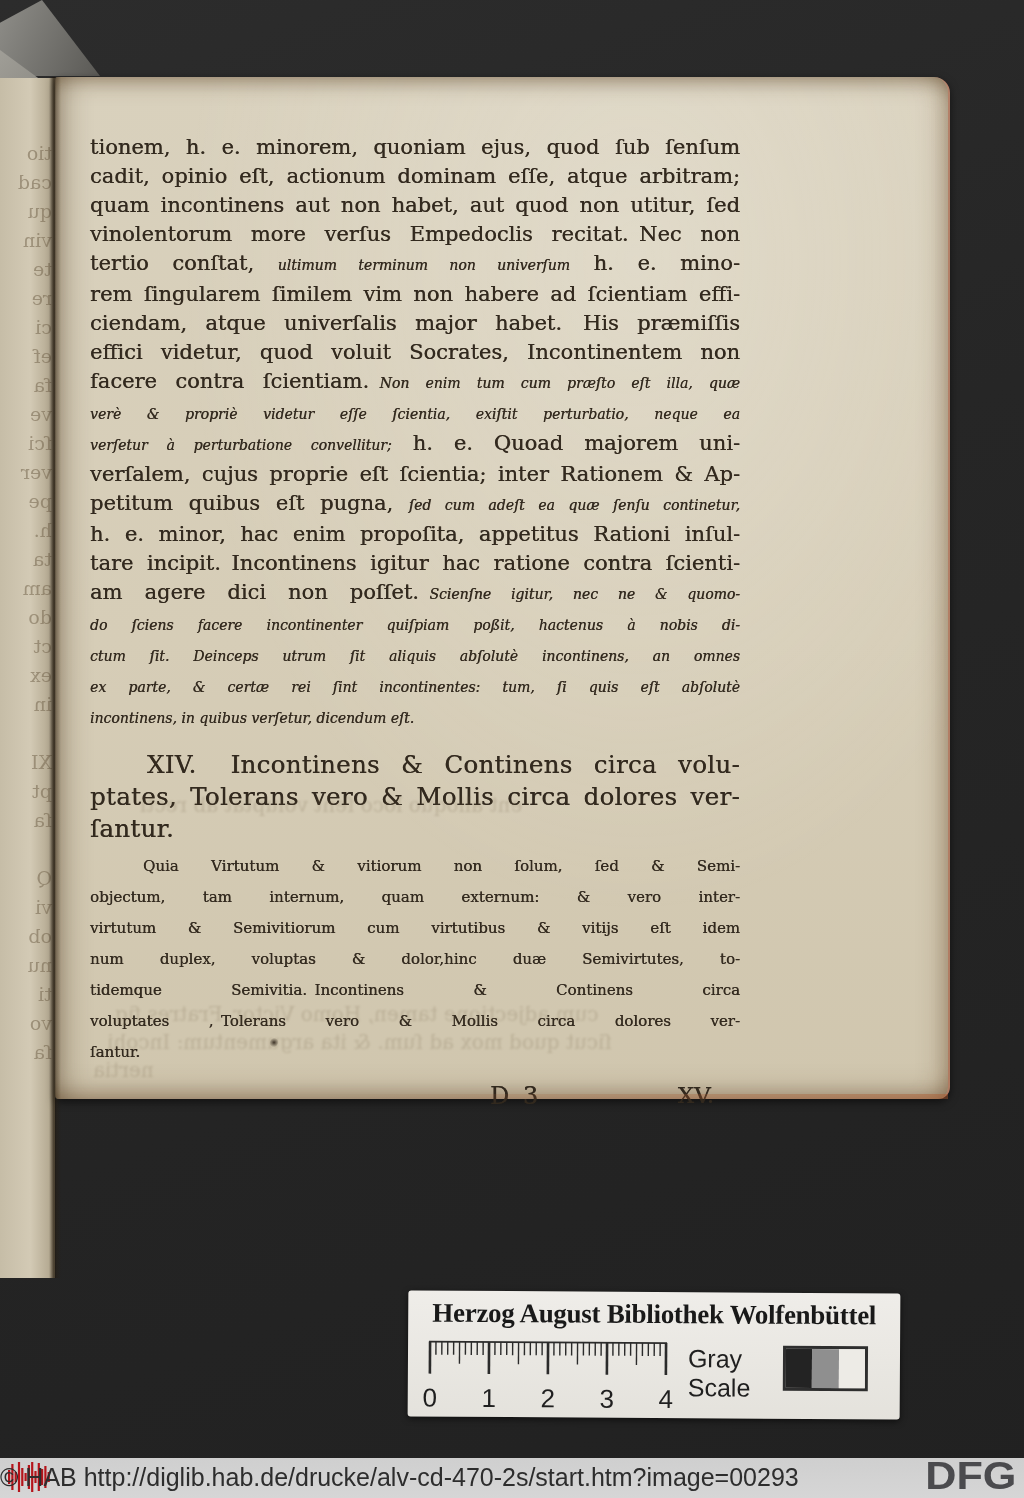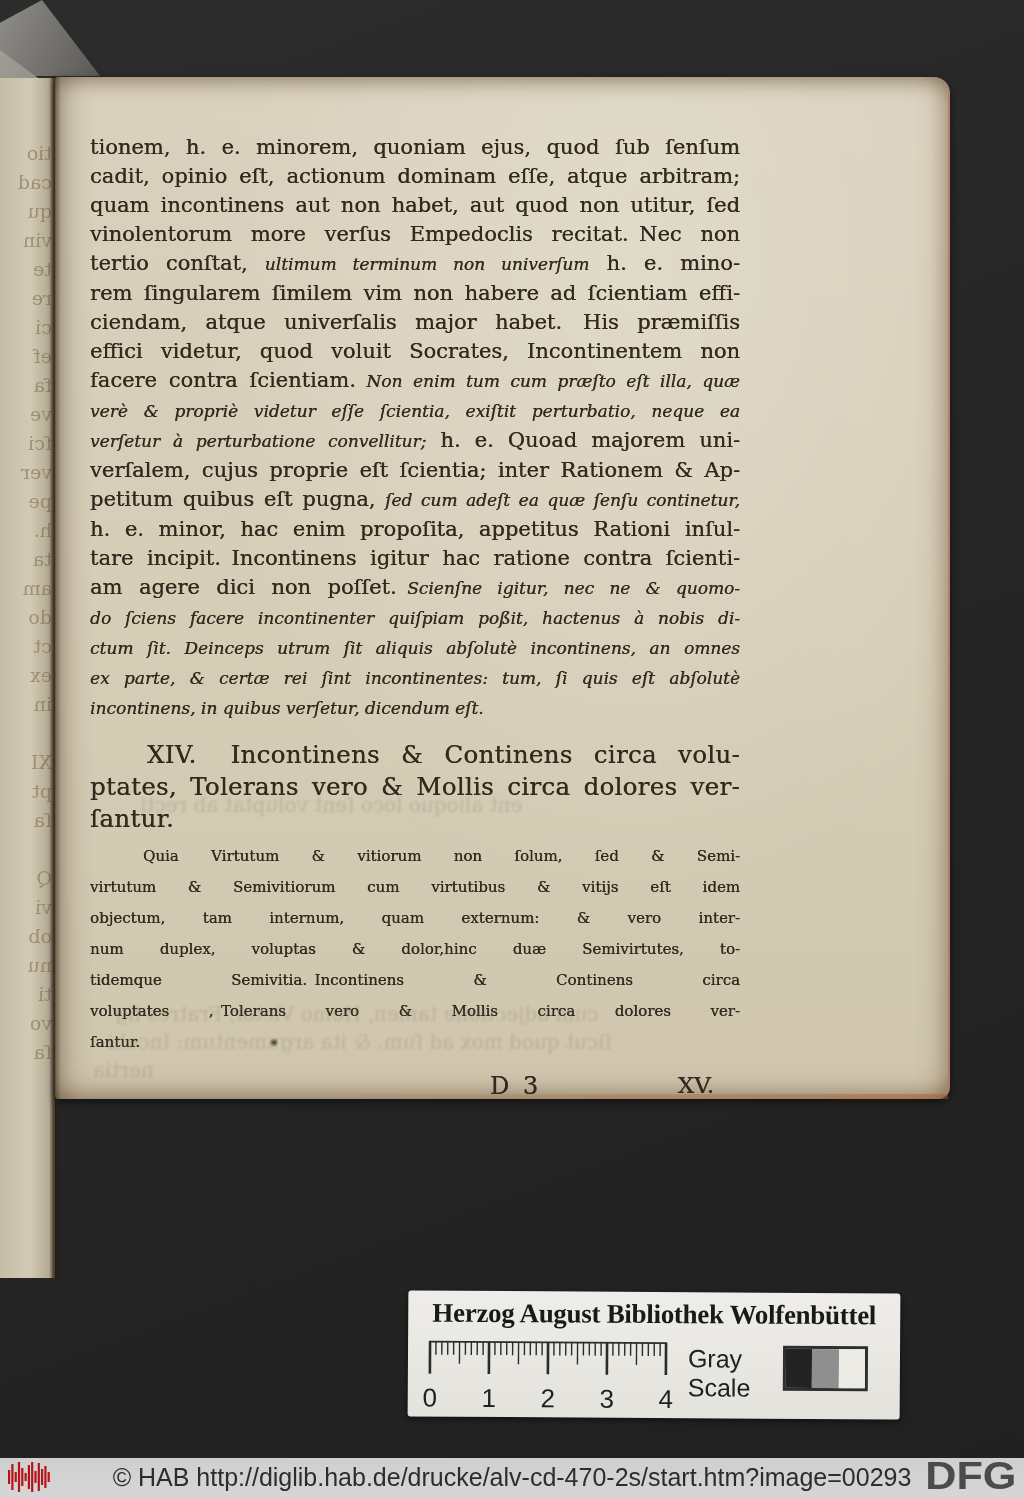--- a/index.html
+++ b/index.html
@@ -33,21 +33,21 @@
                    inset 0 -18px 28px -16px rgba(95,62,30,.5),
                    0 3px 8px rgba(0,0,0,.55);}
   .page::after{content:"";position:absolute;left:30%;right:0;bottom:0;height:5px;
         background:linear-gradient(90deg,rgba(0,0,0,0),rgba(175,90,45,.45));}
   
   .text-block{position:absolute;left:35px;top:56px;width:650px;color:#32291e;
               text-shadow:.35px 0 0 rgba(50,41,30,.85);}
   .line{text-align:justify;text-align-last:justify;white-space:normal;}
   .line.noJust{text-align-last:left;}
   .b1{font-size:21px;line-height:29px;}
-  .b1 .italic{font-size:17px;}
+  .b1 .italic{font-size:14px;}
   .h{font-size:24.5px;line-height:32px;letter-spacing:.3px;}
   .line.h:first-of-type{margin-top:0;}
   .hFirst{margin-top:16px;}
   .b2{font-size:15px;line-height:31px;}
   .b2First{margin-top:6px;}
   .italic{font-style:italic;}
   .gap{display:inline-block;}
   .sig-row{position:relative;height:30px;margin-top:14px;font-size:24px;}
   .sig-left{position:absolute;left:400px;letter-spacing:3px;}
   .sig-right{position:absolute;right:26px;font-size:23px;}
@@ -66,21 +66,21 @@
   .ruler-svg{position:absolute;left:14px;top:48px;}
   .grayscale-label{position:absolute;left:280px;top:52px;width:96px;
                    font-family:"Liberation Sans",sans-serif;font-size:25px;color:#1f1f1f;}
   .swatch{position:absolute;left:375px;top:53px;width:79px;height:39px;
           border:3px solid #2e2e2e;display:flex;}
   .swatch-cell{flex:1;}
   
   .footer{position:absolute;left:0;top:1458px;width:1024px;height:40px;z-index:7;
           background:linear-gradient(180deg,#cfcfcf,#d6d6d6);}
   .hab-mark{position:absolute;left:6px;top:4px;}
-  .copyright{position:absolute;left:0;right:0;top:5px;text-align:center;
+  .copyright{position:absolute;left:0;right:0;top:5px;text-align:left;
              font-family:"Liberation Sans",sans-serif;font-size:25px;color:#2d2d2d;}
   .dfg{position:absolute;right:8px;top:-4px;font-family:"Liberation Sans",sans-serif;
        font-weight:700;font-size:40px;color:#4b4b4e;letter-spacing:0;
        transform:scale(1.08,.98);transform-origin:right top;}
 </style>
 </head>
 <body>
 
 <div class="scene">
 
@@ -141,22 +141,22 @@
         <div class="line b1"><span class="roman">tare incipit. Incontinens igitur hac ratione contra ſcienti-</span></div>
         <div class="line b1"><span class="roman">am agere dici non poſſet. </span><span class="italic">Scienſne igitur, nec ne &amp; quomo-</span></div>
         <div class="line b1"><span class="italic">do ſciens facere incontinenter quiſpiam poßit, hactenus à nobis di-</span></div>
         <div class="line b1"><span class="italic">ctum ſit. Deinceps utrum ſit aliquis abſolutè incontinens, an omnes</span></div>
         <div class="line b1"><span class="italic">ex parte, &amp; certæ rei ſint incontinentes: tum, ſi quis eſt abſolutè</span></div>
         <div class="line b1 noJust"><span class="italic">incontinens, in quibus verſetur, dicendum eſt.</span></div>
         <div class="line h hFirst" style="text-indent: 57px;"><span class="roman">XIV.</span><span class="gap" style="width: 34px;"></span><span class="roman">Incontinens &amp; Continens circa volu-</span></div>
         <div class="line h"><span class="roman">ptates, Tolerans vero &amp; Mollis circa dolores ver-</span></div>
         <div class="line h noJust"><span class="roman">ſantur.</span></div>
         <div class="line b2 b2First" style="text-indent: 53px;"><span class="roman">Quia Virtutum &amp; vitiorum non ſolum, ſed &amp; Semi-</span></div>
+        <div class="line b2"><span class="roman">objectum, tam internum, quam externum: &amp; vero inter-</span></div>
         <div class="line b2"><span class="roman">virtutum &amp; Semivitiorum cum virtutibus &amp; vitijs eſt idem</span></div>
-        <div class="line b2"><span class="roman">objectum, tam internum, quam externum: &amp; vero inter-</span></div>
         <div class="line b2"><span class="roman">num duplex, voluptas &amp; dolor,hinc duæ Semivirtutes, to-</span></div>
         <div class="line b2"><span class="roman">tidemque Semivitia. Incontinens &amp; Continens circa</span></div>
         <div class="line b2"><span class="roman">voluptates , Tolerans vero &amp; Mollis circa dolores ver-</span></div>
         <div class="line b2 noJust"><span class="roman">ſantur.</span></div>
         <div class="sig-row">
           <span class="sig-left">D 3</span>
           <span class="sig-right">XV.</span>
         </div>
       </div>
     <div>

